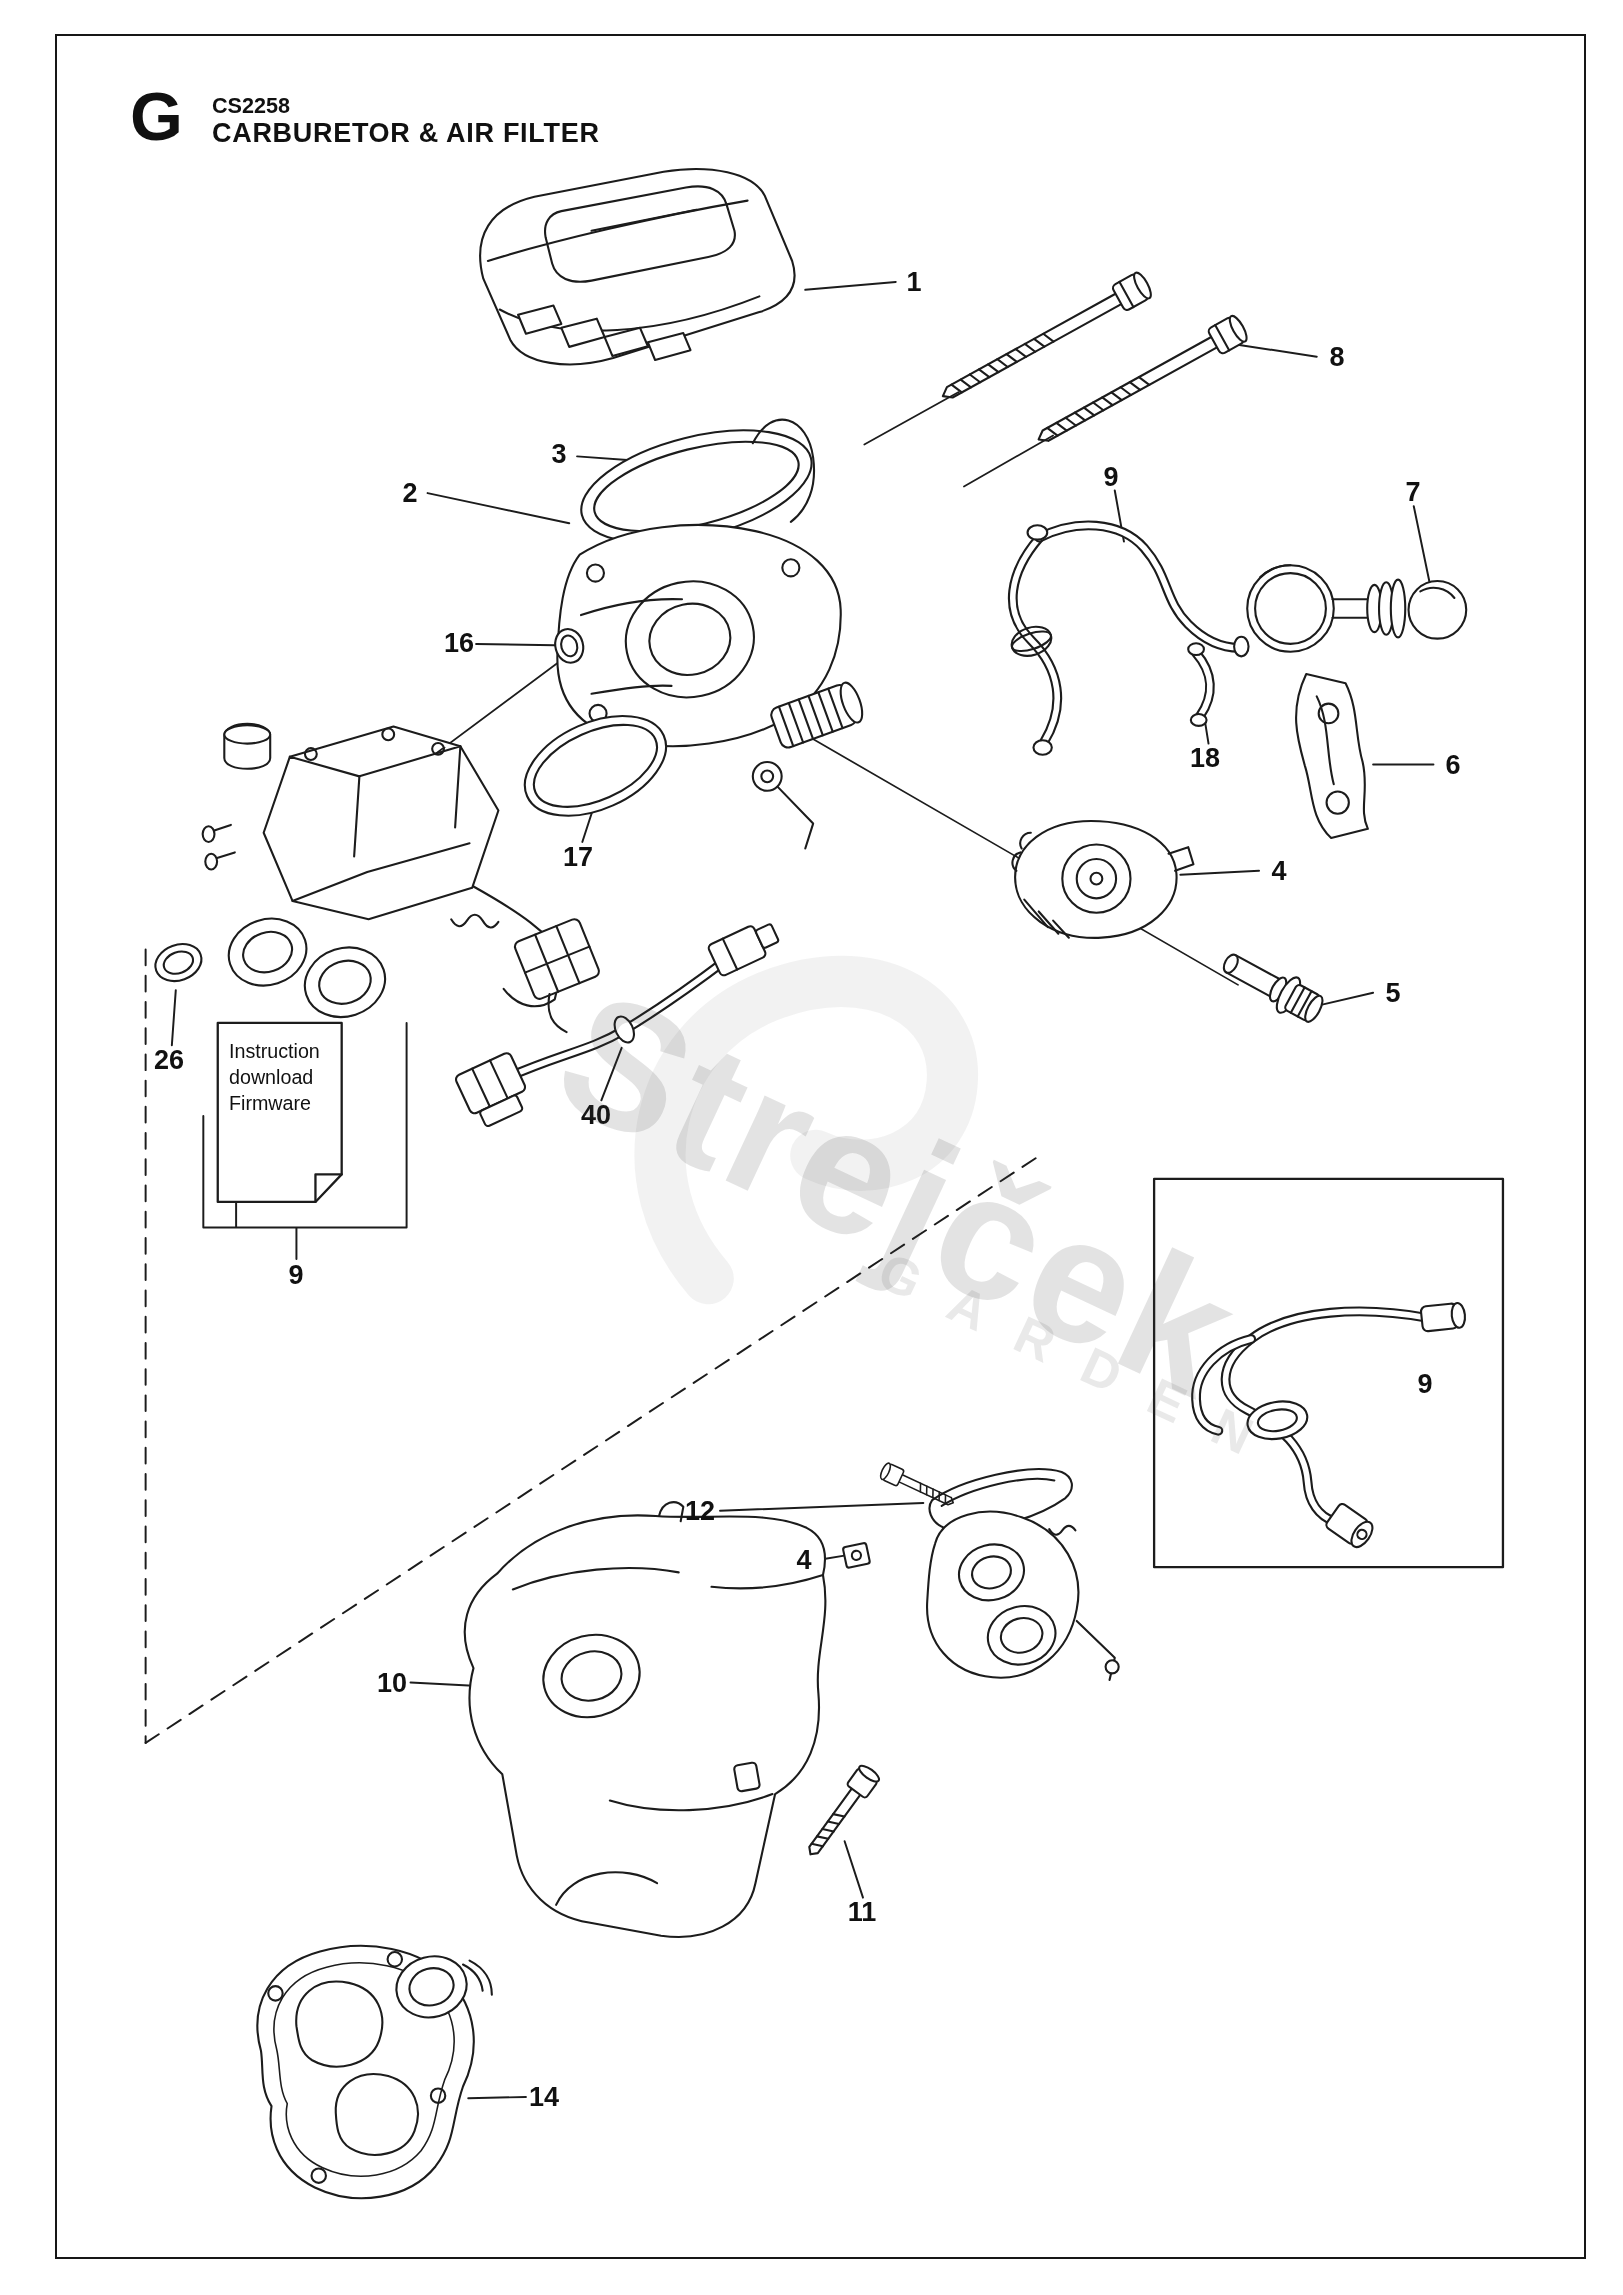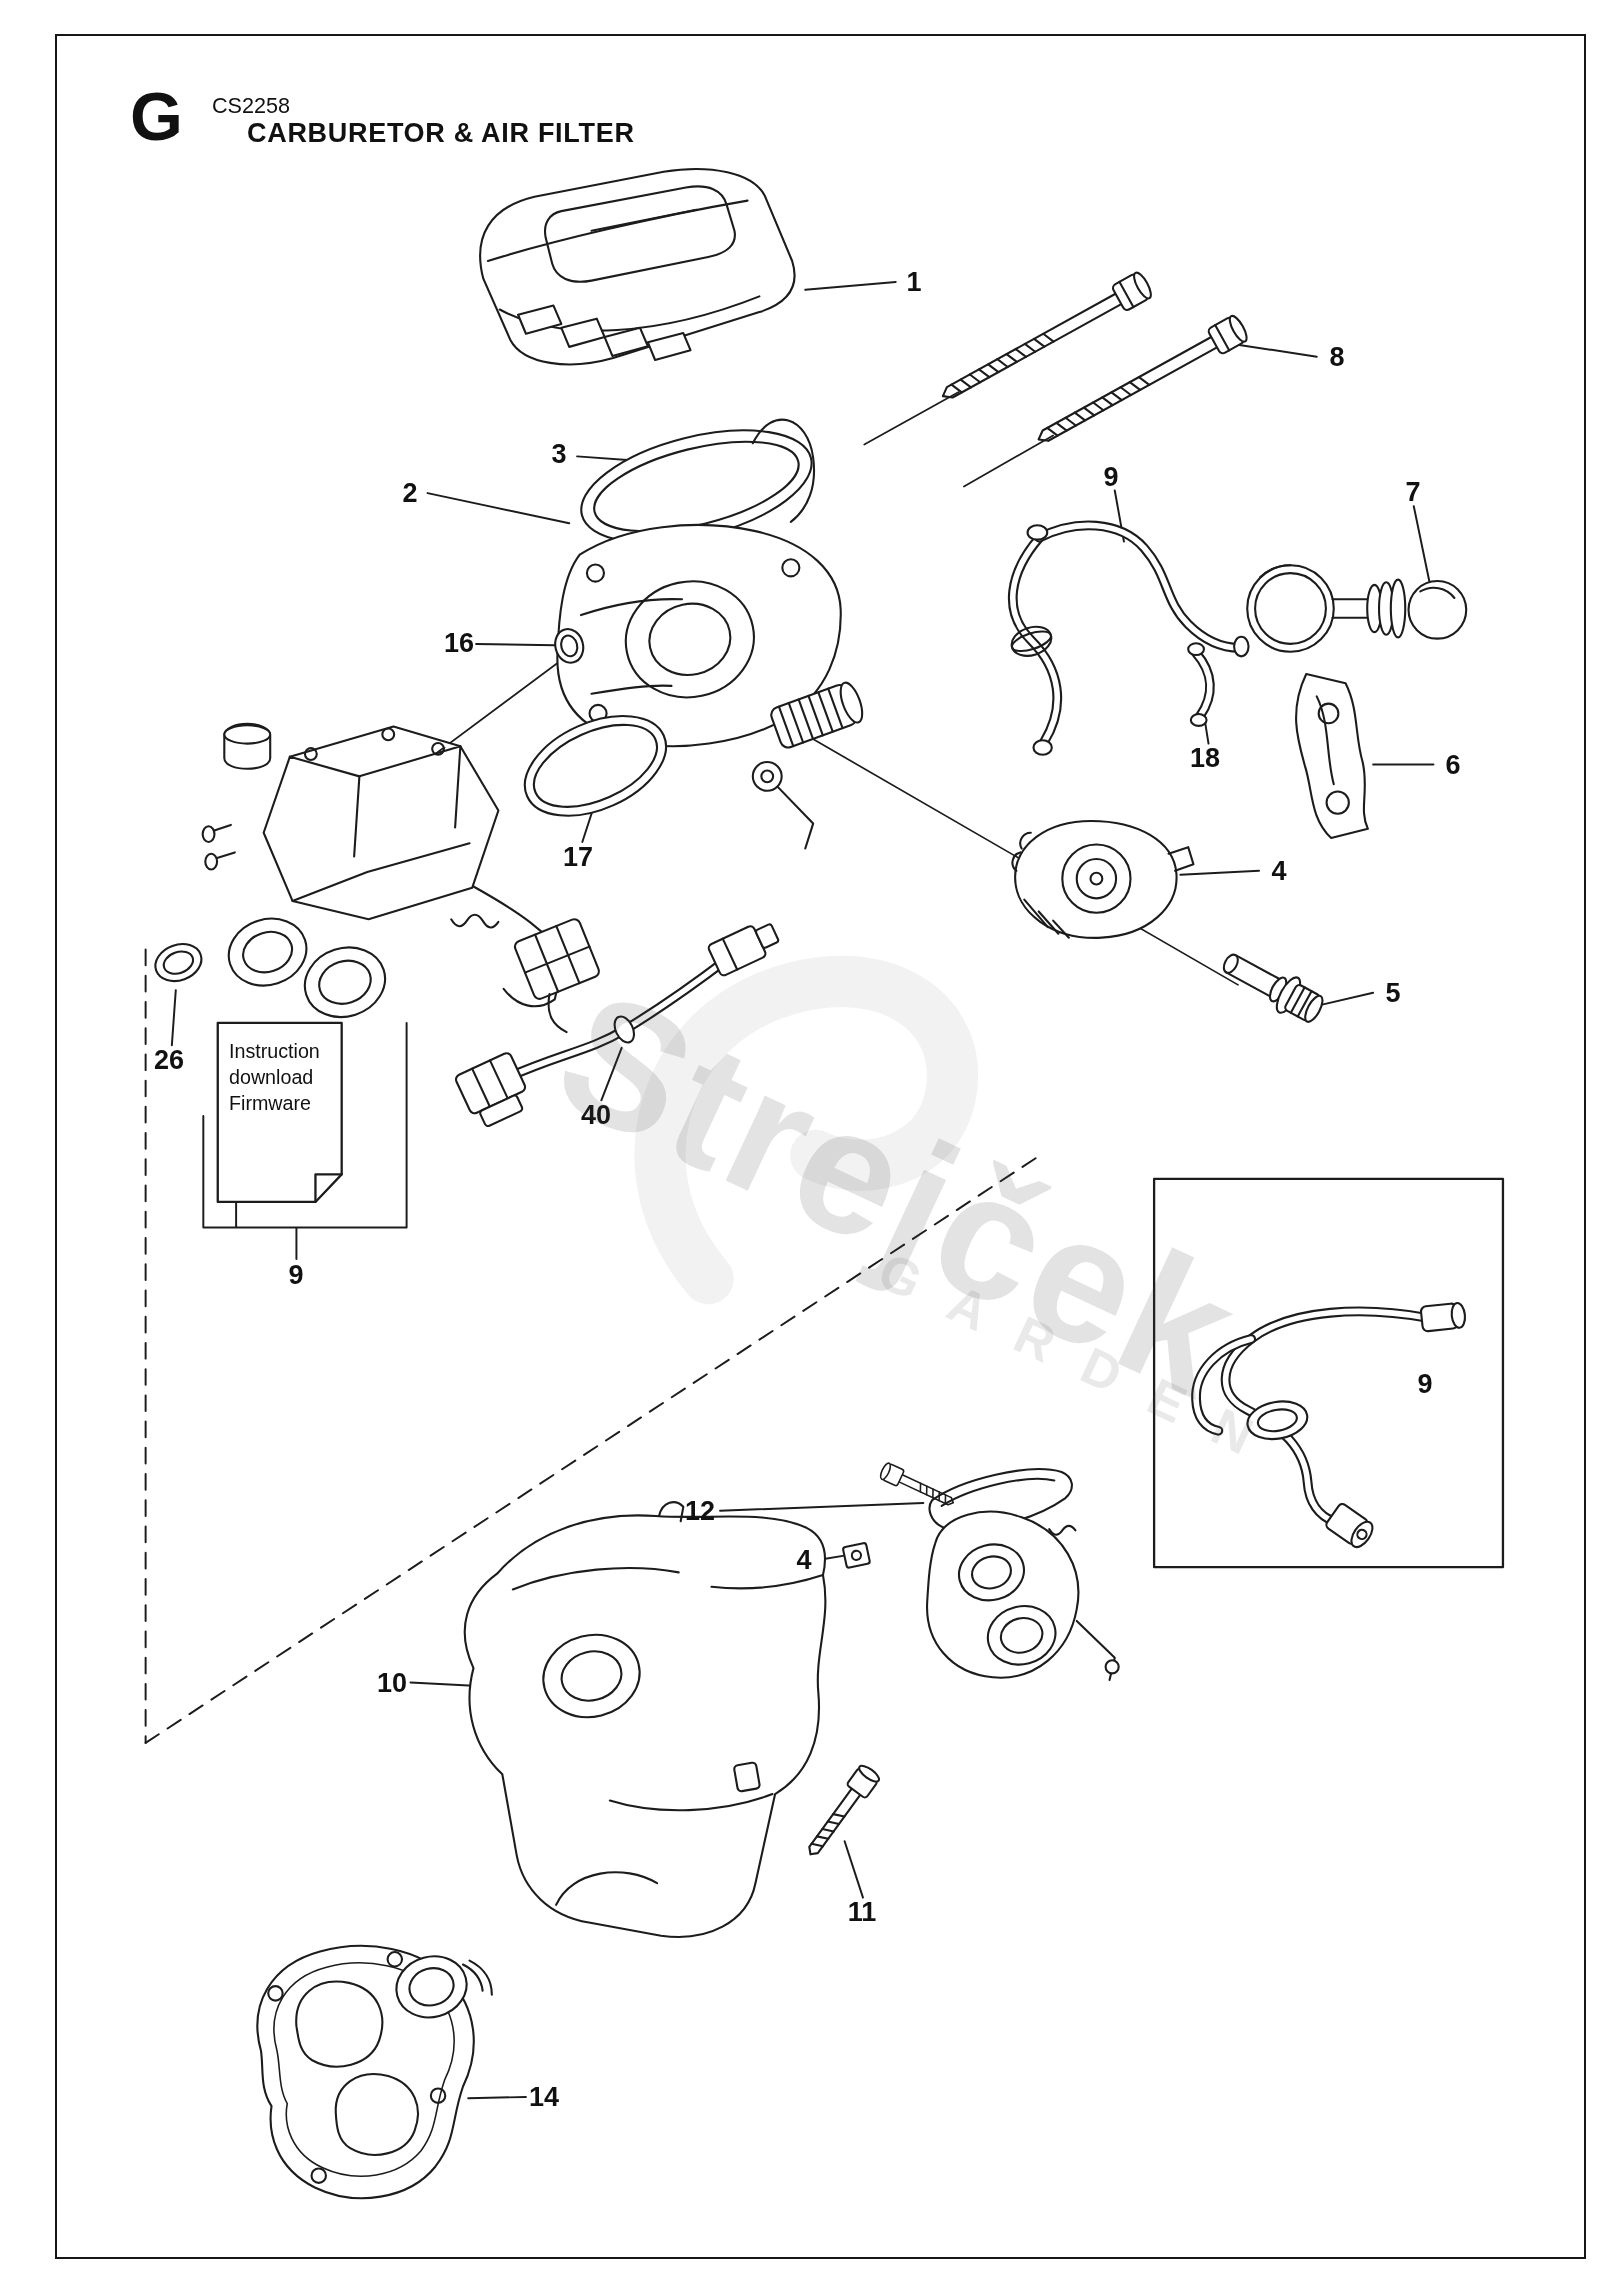--- a/index.html
+++ b/index.html
@@ -12,25 +12,25 @@
   .frame {
     position: absolute; left: 55px; top: 34px; width: 1531px; height: 2225px;
     border: 2.6px solid #161616;
   }
   .section-letter {
     position: absolute; left: 130px; top: 77px;
     font-size: 68px; font-weight: bold; letter-spacing: 1.3px;
   }
   .model-code {
     position: absolute; left: 212px; top: 93px;
-    font-size: 21.6px; font-weight: normal;
+    font-size: 21.6px; font-weight: bold;
   }
   .sheet-title {
     position: absolute; left: 212px; top: 118px;
-    font-size: 27px; font-weight: bold; letter-spacing: 0.7px; margin-left: 35px;
+    font-size: 27px; font-weight: bold; letter-spacing: 0.7px;
   }
   .diagram-svg { position: absolute; left: 0; top: 0; }
   .callout {
     position: absolute; transform: translate(-50%,-50%);
     font-size: 27px; font-weight: bold; color: #111; white-space: nowrap;
   }
   .notebox-text {
     position: absolute; left: 229px; top: 1038px;
     font-size: 19.7px; font-weight: normal; line-height: 26px;
   }

